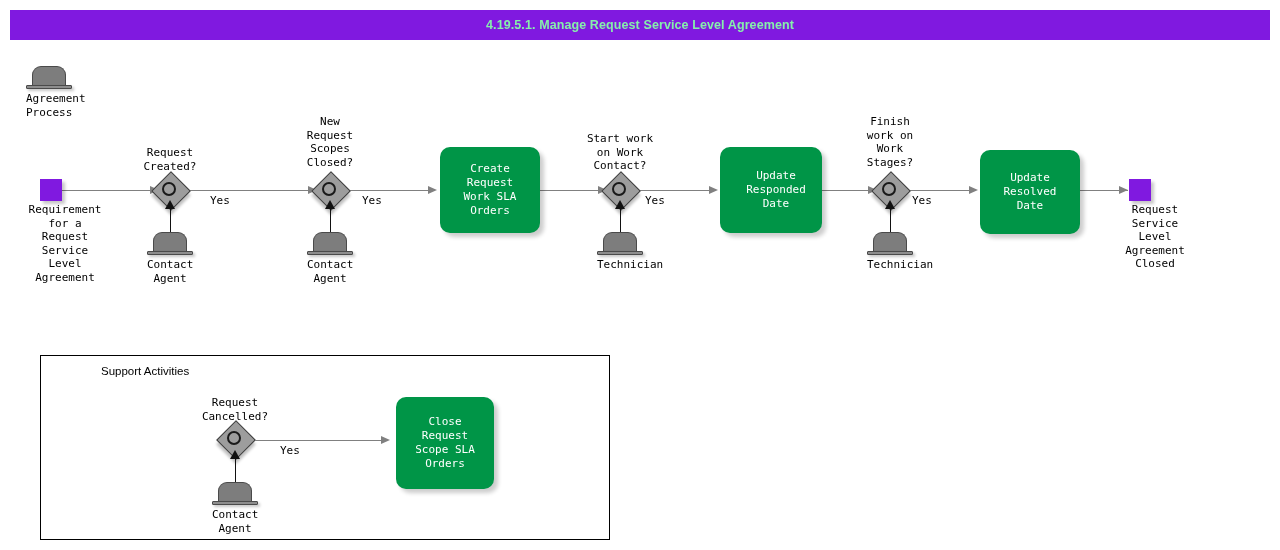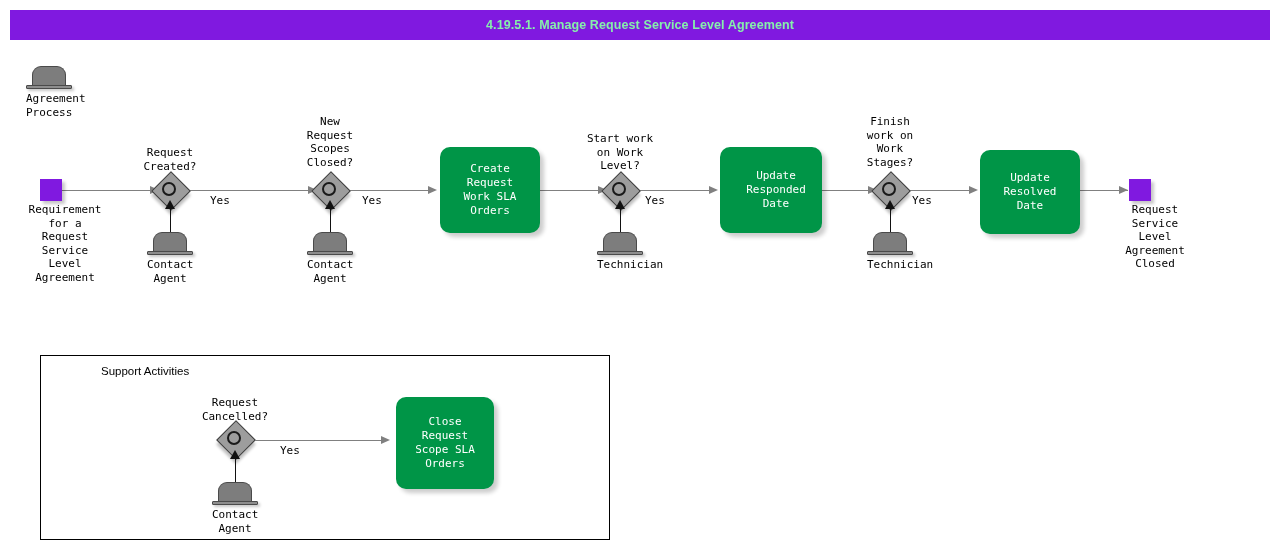--- a/index.html
+++ b/index.html
@@ -285,21 +285,21 @@
   <div class="role-label">Contact
 Agent</div>
 </div>
 
 <div class="task" style="left:440px; top:147px; width:100px; height:86px;">Create Request
 Work SLA
 Orders</div>
 
 <div class="gw-label" style="left:570px; top:132px; width:100px;">Start work
 on Work
-Level?</div>
+Contact?</div>
 <div class="gateway" style="left:602px; top:172px;">
   <div class="gw-diamond"></div>
   <div class="gw-circle"></div>
 </div>
 <div class="vline" style="left:620px; top:204px; height:30px;"></div>
 <div class="arrow-up" style="left:615px; top:200px;"></div>
 <div class="role" style="left:597px; top:232px;">
   <div class="role-hat"></div>
   <div class="role-brim"></div>
   <div class="role-label">Technician</div>

